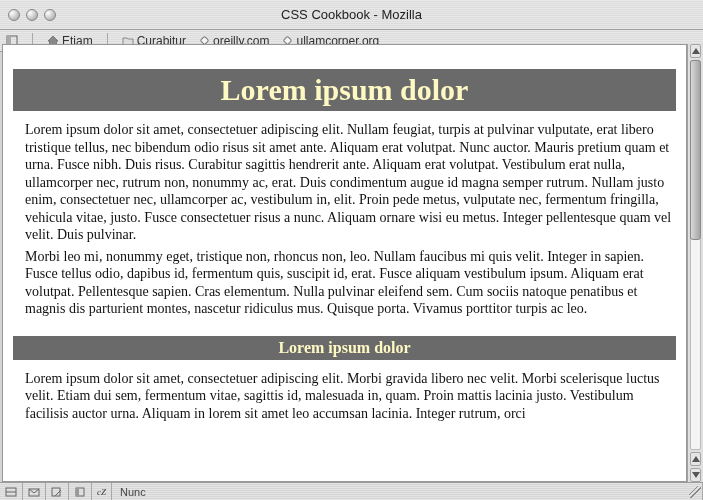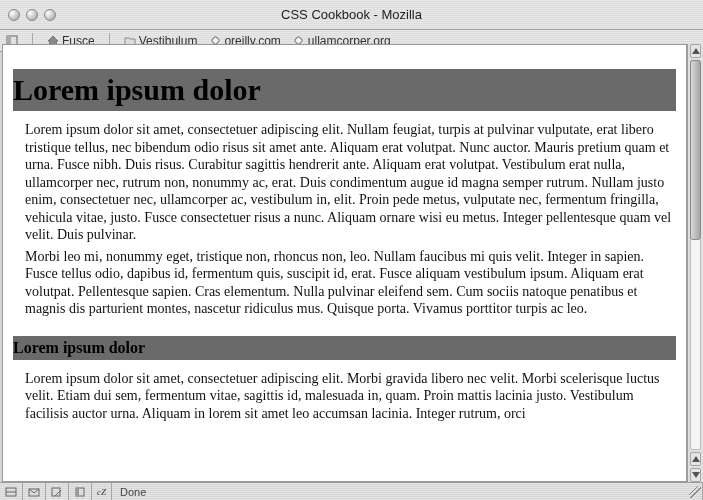--- a/index.html
+++ b/index.html
@@ -52,22 +52,22 @@
   .tag-wrap { width:12px; height:12px; display:flex; align-items:center; justify-content:center; overflow:hidden;}
   .tag-wrap .tag-icon{ width:7px; height:7px; }
 
   
   .viewport {
     position: absolute; top: 44px; left: 2px; right: 16px; bottom: 18px;
     background: #fff; border: 1px solid #999; overflow: hidden;
   }
   .viewport-inner { padding: 6px 10px 0 10px; }
   .page-heading {
-    background: #6a6a6a; color: #000000; font-family: Georgia, 'Times New Roman', serif;
-    font-weight: bold; text-align: left; margin: 18px 0 10px 0;
+    background: #6a6a6a; color: #fef9c3; font-family: Georgia, 'Times New Roman', serif;
+    font-weight: bold; text-align: center; margin: 18px 0 10px 0;
   }
   .h1 { font-size: 30px; padding: 4px 0; }
   .h2 { font-size: 20px; padding: 3px 0; }
   .h3 { font-size: 16px; padding: 3px 0; }
   .para { font-family: Georgia, 'Times New Roman', serif; font-size: 14px; line-height: 1.25; color: #111; margin: 0 0 4px 12px; }
 
   
   .vscroll {
     position: absolute; top: 44px; right: 0; width: 16px; bottom: 18px;
     background: #e0e0e0; border-left: 1px solid #a0a0a0;
@@ -132,28 +132,28 @@
     <svg class="tb-icon" viewBox="0 0 12 12">
         <rect x="1" y="1" width="10" height="10" fill="none" stroke="#666" stroke-width="1"></rect>
         <rect x="1" y="1" width="4" height="10" fill="#aaa"></rect>
       </svg>
   </div>
   <div class="tb-sep"></div>
   <div class="tb-item">
     <svg class="tb-icon" viewBox="0 0 12 12">
         <path d="M6 1 L11 6 L9.5 6 L9.5 11 L2.5 11 L2.5 6 L1 6 Z" fill="#888" stroke="#555" stroke-width="0.6"></path>
       </svg>
-    <span>Fusce</span>
+    <span>Etiam</span>
   </div>
   <div class="tb-sep"></div>
   <div class="tb-item">
     <svg class="tb-icon" viewBox="0 0 12 12">
         <path d="M1 3 L5 3 L6 4 L11 4 L11 10 L1 10 Z" fill="#ddd" stroke="#666" stroke-width="0.7"></path>
       </svg>
-    <span>Vestibulum</span>
+    <span>Curabitur</span>
   </div>
   <div class="tb-item">
     <span class="tag-wrap">
         <span class="tag-icon"></span>
       </span>
     <span>oreilly.com</span>
   </div>
   <div class="tb-item">
     <span class="tag-wrap">
         <span class="tag-icon"></span>
@@ -212,16 +212,16 @@
   <div class="seg">
     <svg class="mini-icon" viewBox="0 0 12 10">
         <rect x="2" y="1" width="8" height="8" fill="none" stroke="#666"></rect>
         <rect x="2" y="1" width="3" height="8" fill="#999"></rect>
       </svg>
   </div>
   <div class="seg">
     <span style="font-size:9px; font-style:italic; font-family:serif;">cZ</span>
   </div>
   <div class="seg" style="flex:1; justify-content:flex-start; padding-left:8px;">
-    <span>Done</span>
+    <span>Nunc</span>
   </div>
   <div class="resize"></div>
 </div>
 
 </body></html>

